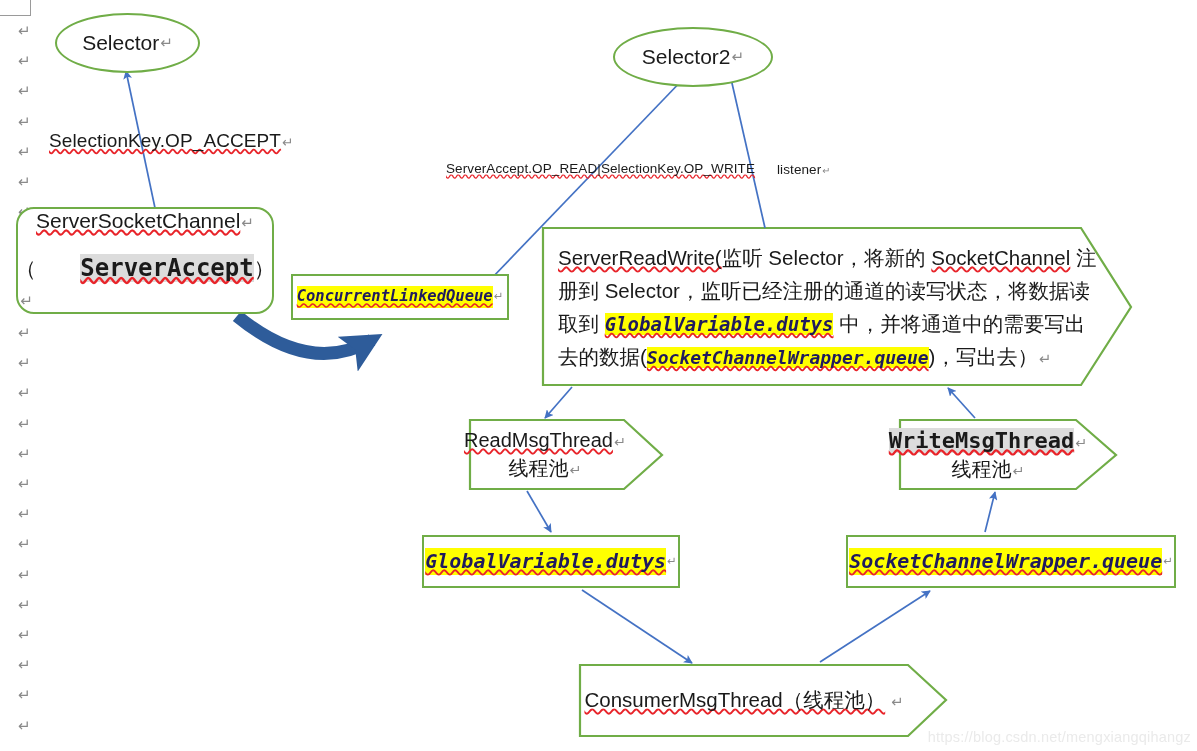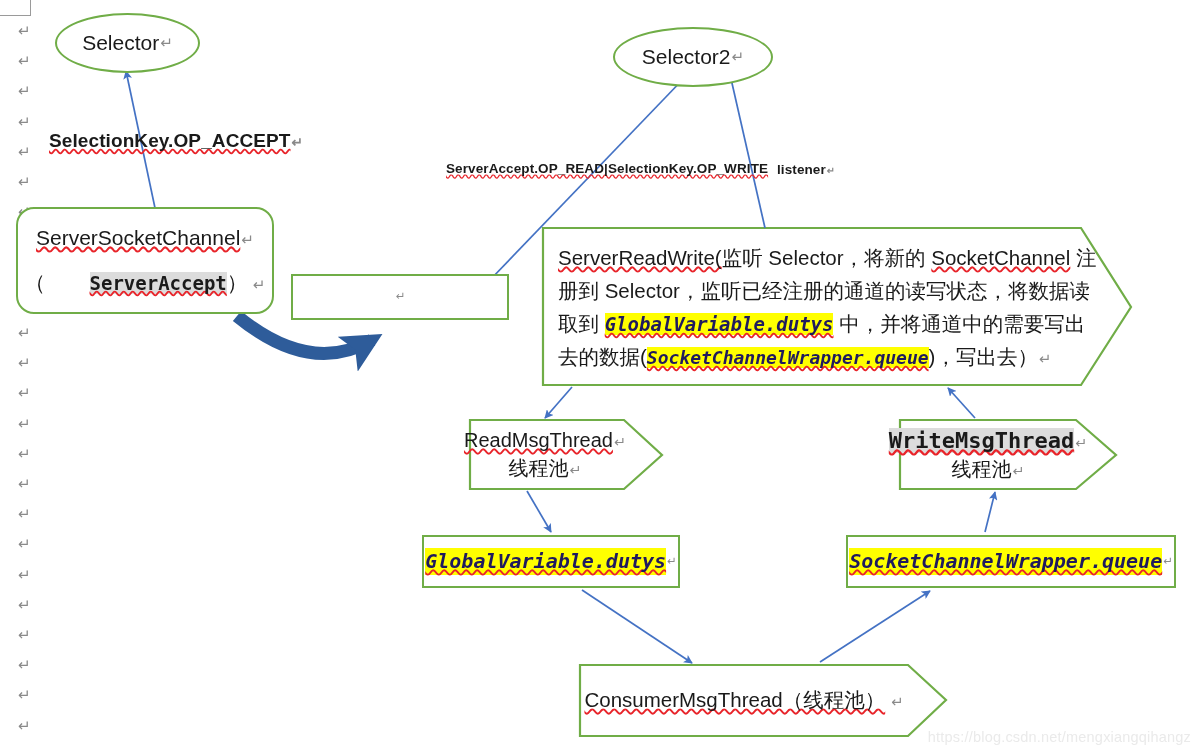--- a/index.html
+++ b/index.html
@@ -77,21 +77,20 @@
     justify-content: center;
     text-align: left;
     line-height: 1.38;
   }
   .edge-label {
     position: absolute;
     font-size: 13.5px;
     color: #1a1a1a;
     white-space: nowrap;
     letter-spacing: 0.1px;
-    font-weight: bold;
   }
   .pilc {
     color: #8a8a8a;
     font-size: 0.72em;
     vertical-align: baseline;
     padding-left: 1px;
   }
   
   .sq {
     text-decoration: underline;
@@ -217,25 +216,26 @@
   <div class="node ellipse" style="left:613px; top:27px; width:160px; height:60px;">
     <span>Selector2</span>
       <span class="pilc">↵</span>
   </div>
 
   <div class="node roundrect" style="left:16px; top:207px; width:258px; height:107px;gap:16px;">
     <div>
       <span class="sq">ServerSocketChannel</span><span class="pilc">↵</span>
     </div>
     <div>
-      <span>（</span><span class="mono grayhl sq" style="font-size:19px;margin-left:44px;">ServerAccept</span><span>）</span><span class="pilc" style="padding-left:5px;">↵</span>
+      <span>（</span><span class="mono grayhl sq" style="font-size:24px;margin-left:44px;">ServerAccept</span><span>）</span><span class="pilc" style="padding-left:5px;">↵</span>
     </div>
   </div>
 
   <div class="node rect" style="left:291px; top:274px; width:218px; height:46px;">
+    <span class="codeblue yellowhl" style="font-size:15.5px;">ConcurrentLinkedQueue</span>
       <span class="pilc">↵</span>
   </div>
 
   <div class="pent-label bigbox-text" style="left:558px; top:245px; width:540px; height:124px;">
     <div style="width:100%;">
       <span class="sq">ServerReadWrite(</span><span>监听 Selector，将新的 </span><span class="sq">SocketChannel</span><span> 注册到 Selector，监听已经注册的通道的读写状态，将数据读取到 </span><span class="codeblue yellowhl" style="font-size:19px;">GlobalVariable.dutys</span><span> 中，并将通道中的需要写出去的数据(</span><span class="codeblue yellowhl" style="font-size:18px;">SocketChannelWrapper.queue</span><span>)，写出去）</span><span class="pilc">↵</span>
     </div>
   </div>
 
   <div class="pent-label" style="left:470px; top:420px; width:150px; height:69px; font-size:20px;">

